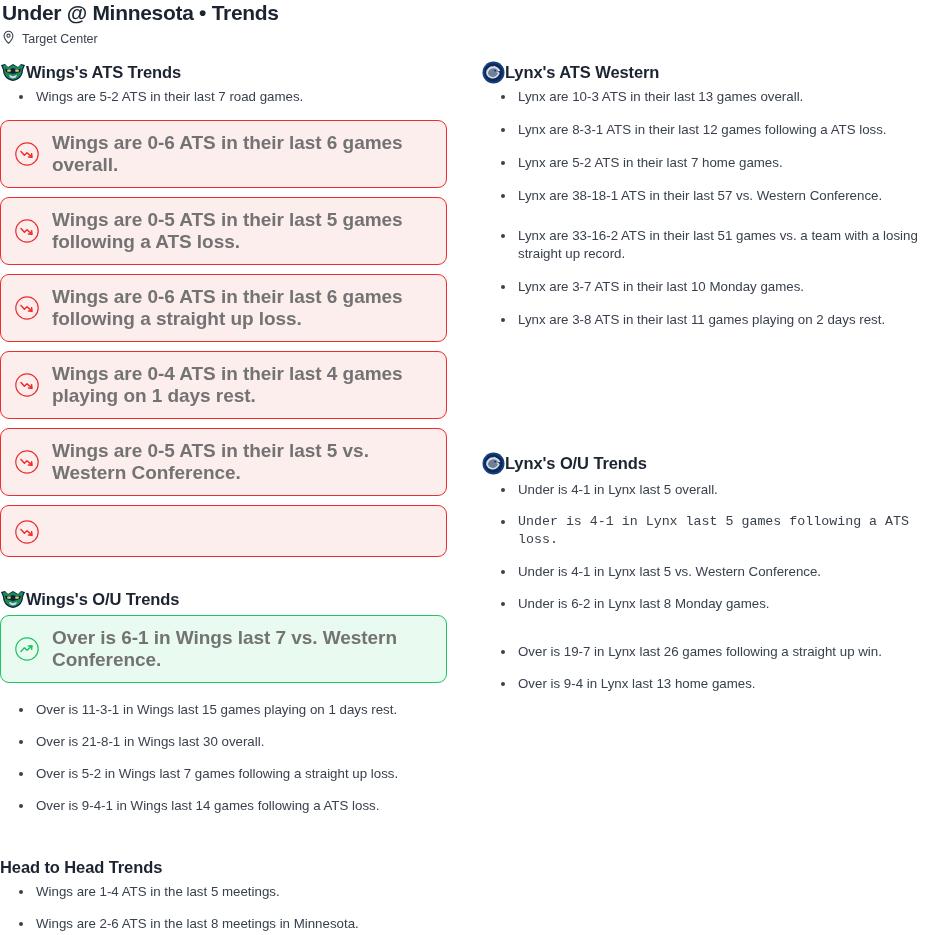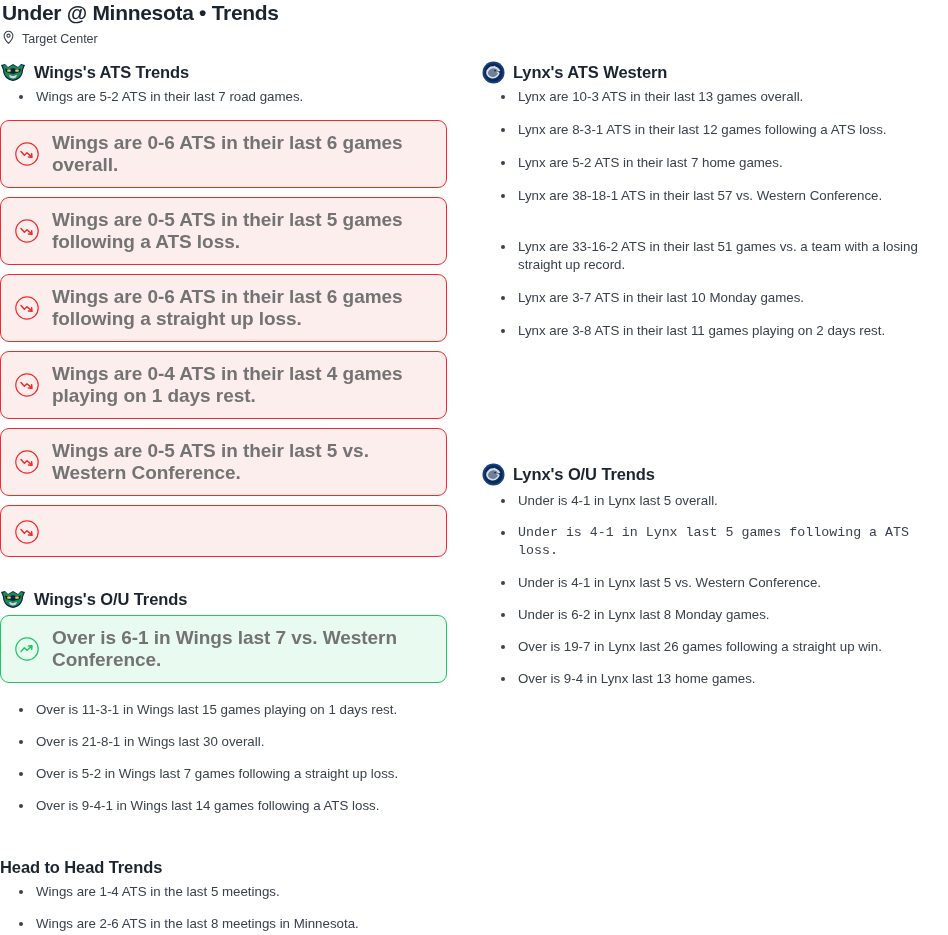--- a/index.html
+++ b/index.html
@@ -58,21 +58,20 @@
     width: 448px;
     flex: 0 0 448px;
   }
 
   .section { margin: 0; }
   .section + .section { margin-top: 28px; }
 
   .section-head {
     display: flex;
     align-items: center;
-    gap: 8px;
     margin: 0 0 4px 0;
     height: 24px;
   }
   .section-head.plain { gap: 0; }
   .section-title {
     font-size: 16.5px;
     font-weight: 700;
     color: #1b2430;
     line-height: 20px;
     letter-spacing: -0.1px;
@@ -319,21 +318,21 @@
               <path d="M12.4 4.6 L13.8 6.6 L11.2 6.9 Z" fill="#d7dde6"></path>
             </svg>
           </span>
           <span class="section-title">Lynx's ATS Western</span>
         </div>
 
         <ul class="trend-list" style="margin-top:4px;">
           <li style="margin-bottom:15px;">Lynx are 10-3 ATS in their last 13 games overall.</li>
           <li style="margin-bottom:15px;">Lynx are 8-3-1 ATS in their last 12 games following a ATS loss.</li>
           <li style="margin-bottom:15px;">Lynx are 5-2 ATS in their last 7 home games.</li>
-          <li style="margin-bottom:33px;">Lynx are 38-18-1 ATS in their last 57 vs. Western Conference.</li>
+          <li style="margin-bottom:22px;">Lynx are 38-18-1 ATS in their last 57 vs. Western Conference.</li>
           <li style="margin-bottom:15px;">Lynx are 33-16-2 ATS in their last 51 games vs. a team with a losing straight up record.</li>
           <li style="margin-bottom:15px;">Lynx are 3-7 ATS in their last 10 Monday games.</li>
           <li>Lynx are 3-8 ATS in their last 11 games playing on 2 days rest.</li>
         </ul>
       </div>
 
       <div class="section" style="margin-top:122px;">
         <div class="section-head">
           <span class="logo logo-lynx">
             <svg width="23" height="23" viewBox="0 0 23 23">
@@ -346,21 +345,21 @@
               <path d="M12.4 4.6 L13.8 6.6 L11.2 6.9 Z" fill="#d7dde6"></path>
             </svg>
           </span>
           <span class="section-title">Lynx's O/U Trends</span>
         </div>
 
         <ul class="trend-list" style="margin-top:6px;">
           <li style="margin-bottom:14px;">Under is 4-1 in Lynx last 5 overall.</li>
           <li style="margin-bottom:14px;font-family:Liberation Mono, monospace;">Under is 4-1 in Lynx last 5 games following a ATS loss.</li>
           <li style="margin-bottom:14px;">Under is 4-1 in Lynx last 5 vs. Western Conference.</li>
-          <li style="margin-bottom:14px;">Under is 6-2 in Lynx last 8 Monday games.</li>
+          <li style="margin-bottom:30px;">Under is 6-2 in Lynx last 8 Monday games.</li>
           <li style="margin-bottom:14px;">Over is 19-7 in Lynx last 26 games following a straight up win.</li>
           <li>Over is 9-4 in Lynx last 13 home games.</li>
         </ul>
       </div>
 
     </div>
   </div>
 </div>
 
 </body></html>

